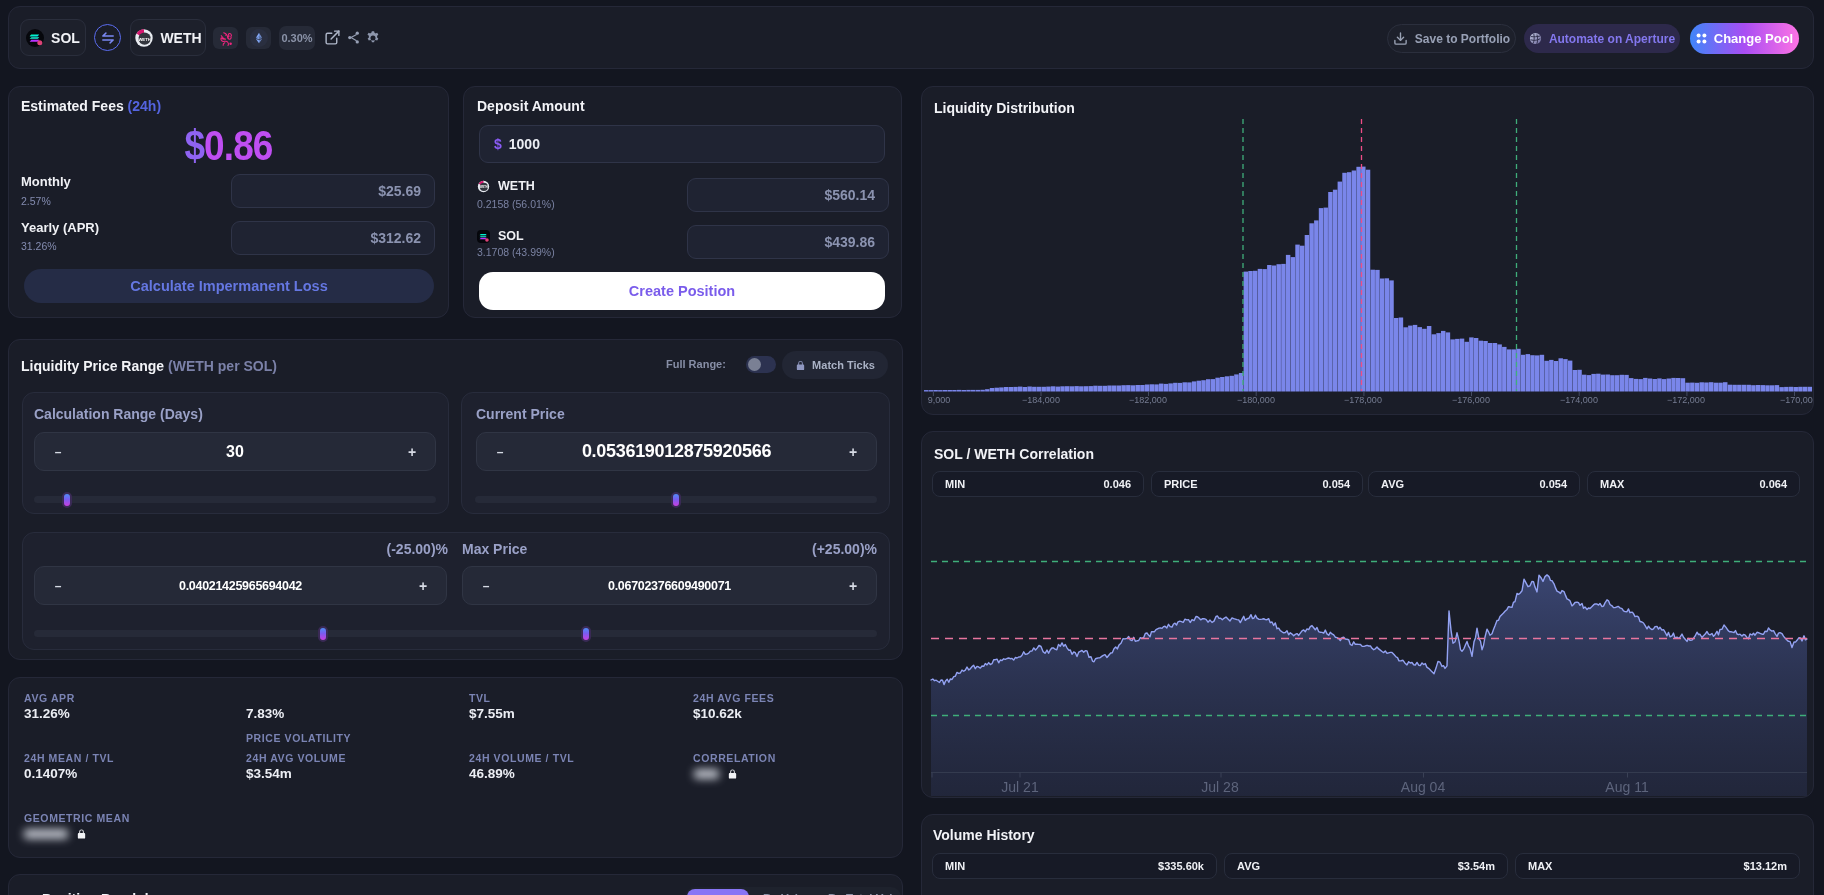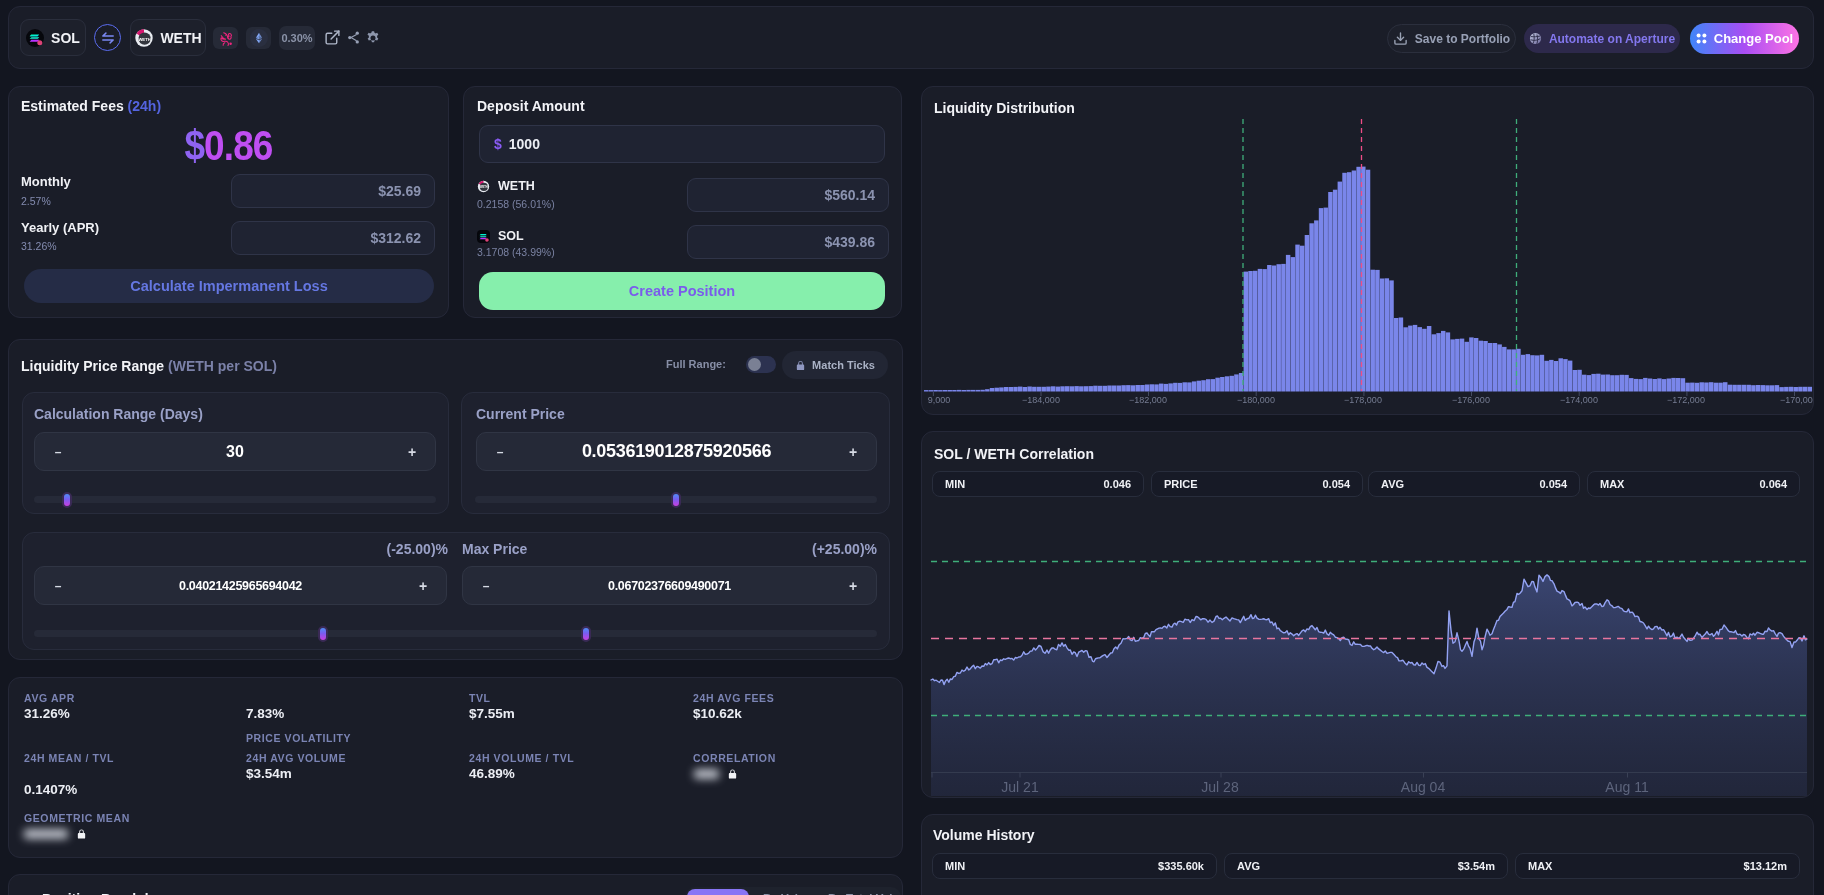--- a/index.html
+++ b/index.html
@@ -181,21 +181,21 @@
 <path d="M5.2 5.6c.1-.1.2-.2.4-.2h7.3c.2 0 .3.3.2.4l-1.4 1.4c-.1.1-.2.2-.4.2H4c-.2 0-.3-.3-.2-.4z" fill="url(#solh1)"></path>
 <path d="M5.2 8.3c.1-.1.2-.2.4-.2h7.3c.2 0 .3.3.2.4l-1.4 1.4c-.1.1-.2.2-.4.2H4c-.2 0-.3-.3-.2-.4z" fill="#12b8a2"></path>
 <path d="M5.2 11c.1-.1.2-.2.4-.2h7.3c.2 0 .3.3.2.4l-1.4 1.4c-.1.1-.2.2-.4.2H4c-.2 0-.3-.3-.2-.4z" fill="url(#solh3)"></path>
 <circle cx="13.8" cy="13.8" r="2.5" fill="#e8467c" opacity=".95"></circle>
       </svg>
     </span>
     <span style="color:#f0f1f5;font-weight:bold;font-size:12.5px;">SOL</span>
   </div>
 <div class="abs" style="left:477px;top:246px;color:#7a82a2;font-size:10.5px;">3.1708 (43.99%)</div>
 <div class="inputbox" style="left:687px;top:225px;width:202px;height:34px;">$439.86</div>
-<div class="abs" style="left:479px;top:272px;width:406px;height:38px;background:#86efac;border-radius:14px;display:flex;align-items:center;justify-content:center;color:#7a5ceb;font-weight:bold;font-size:14.5px;">Create Position</div>
+<div class="abs" style="left:479px;top:272px;width:406px;height:38px;background:#ffffff;border-radius:14px;display:flex;align-items:center;justify-content:center;color:#7a5ceb;font-weight:bold;font-size:14.5px;">Create Position</div>
 
 <div class="panel" style="left:8px;top:339px;width:895px;height:321px;"></div>
 <div class="abs" style="left:21px;top:358px;font-size:14px;font-weight:bold;color:#f2f3f7;">Liquidity Price Range <span style="color:#7b81a8;">(WETH per SOL)</span></div>
 <div class="abs" style="left:666px;top:358px;color:#878ea6;font-weight:bold;font-size:11px;">Full Range:</div>
 <div class="abs" style="left:746px;top:356px;width:30px;height:17px;background:#2c3250;border-radius:9px;">
     <span style="position:absolute;left:2px;top:2px;width:13px;height:13px;border-radius:50%;background:#7a8094;"></span>
   </div>
 <div class="abs" style="left:782px;top:351px;width:106px;height:28px;background:#222634;border-radius:14px;display:flex;align-items:center;justify-content:center;gap:6px;color:#aab2c5;font-weight:bold;font-size:11px;"><svg width="11" height="11" viewBox="0 0 24 24" fill="#8f97c0">
       <path d="M12 2a5 5 0 0 0-5 5v3H6a2 2 0 0 0-2 2v8a2 2 0 0 0 2 2h12a2 2 0 0 0 2-2v-8a2 2 0 0 0-2-2h-1V7a5 5 0 0 0-5-5zm-3 5a3 3 0 1 1 6 0v3H9z"></path>
     </svg>Match Ticks</div>
@@ -245,21 +245,21 @@
 <div class="panel" style="left:8px;top:677px;width:895px;height:181px;"></div>
 <div class="abs statlbl" style="left:24px;top:692px;">AVG APR</div>
 <div class="abs statval" style="left:24px;top:706px;">31.26%</div>
 <div class="abs statlbl" style="left:246px;top:692px;margin-top:40px;">PRICE VOLATILITY</div>
 <div class="abs statval" style="left:246px;top:706px;">7.83%</div>
 <div class="abs statlbl" style="left:469px;top:692px;">TVL</div>
 <div class="abs statval" style="left:469px;top:706px;">$7.55m</div>
 <div class="abs statlbl" style="left:693px;top:692px;">24H AVG FEES</div>
 <div class="abs statval" style="left:693px;top:706px;">$10.62k</div>
 <div class="abs statlbl" style="left:24px;top:752px;">24H MEAN / TVL</div>
-<div class="abs statval" style="left:24px;top:782px;">0.1407%</div>
+<div class="abs statval" style="left:24px;top:766px;">0.1407%</div>
 <div class="abs statlbl" style="left:246px;top:752px;">24H AVG VOLUME</div>
 <div class="abs statval" style="left:246px;top:766px;">$3.54m</div>
 <div class="abs statlbl" style="left:469px;top:752px;">24H VOLUME / TVL</div>
 <div class="abs statval" style="left:469px;top:766px;">46.89%</div>
 <div class="abs statlbl" style="left:693px;top:752px;">CORRELATION</div>
 <div class="abs" style="left:694px;top:768px;display:flex;align-items:center;gap:8px;">
     <span class="blur" style="width:25px;height:10px;"></span>
     <svg width="11" height="12" viewBox="0 0 24 24" fill="#f2f3f6">
       <path d="M12 2a5 5 0 0 0-5 5v3H6a2 2 0 0 0-2 2v8a2 2 0 0 0 2 2h12a2 2 0 0 0 2-2v-8a2 2 0 0 0-2-2h-1V7a5 5 0 0 0-5-5zm-3 5a3 3 0 1 1 6 0v3H9z"></path>
     </svg>

